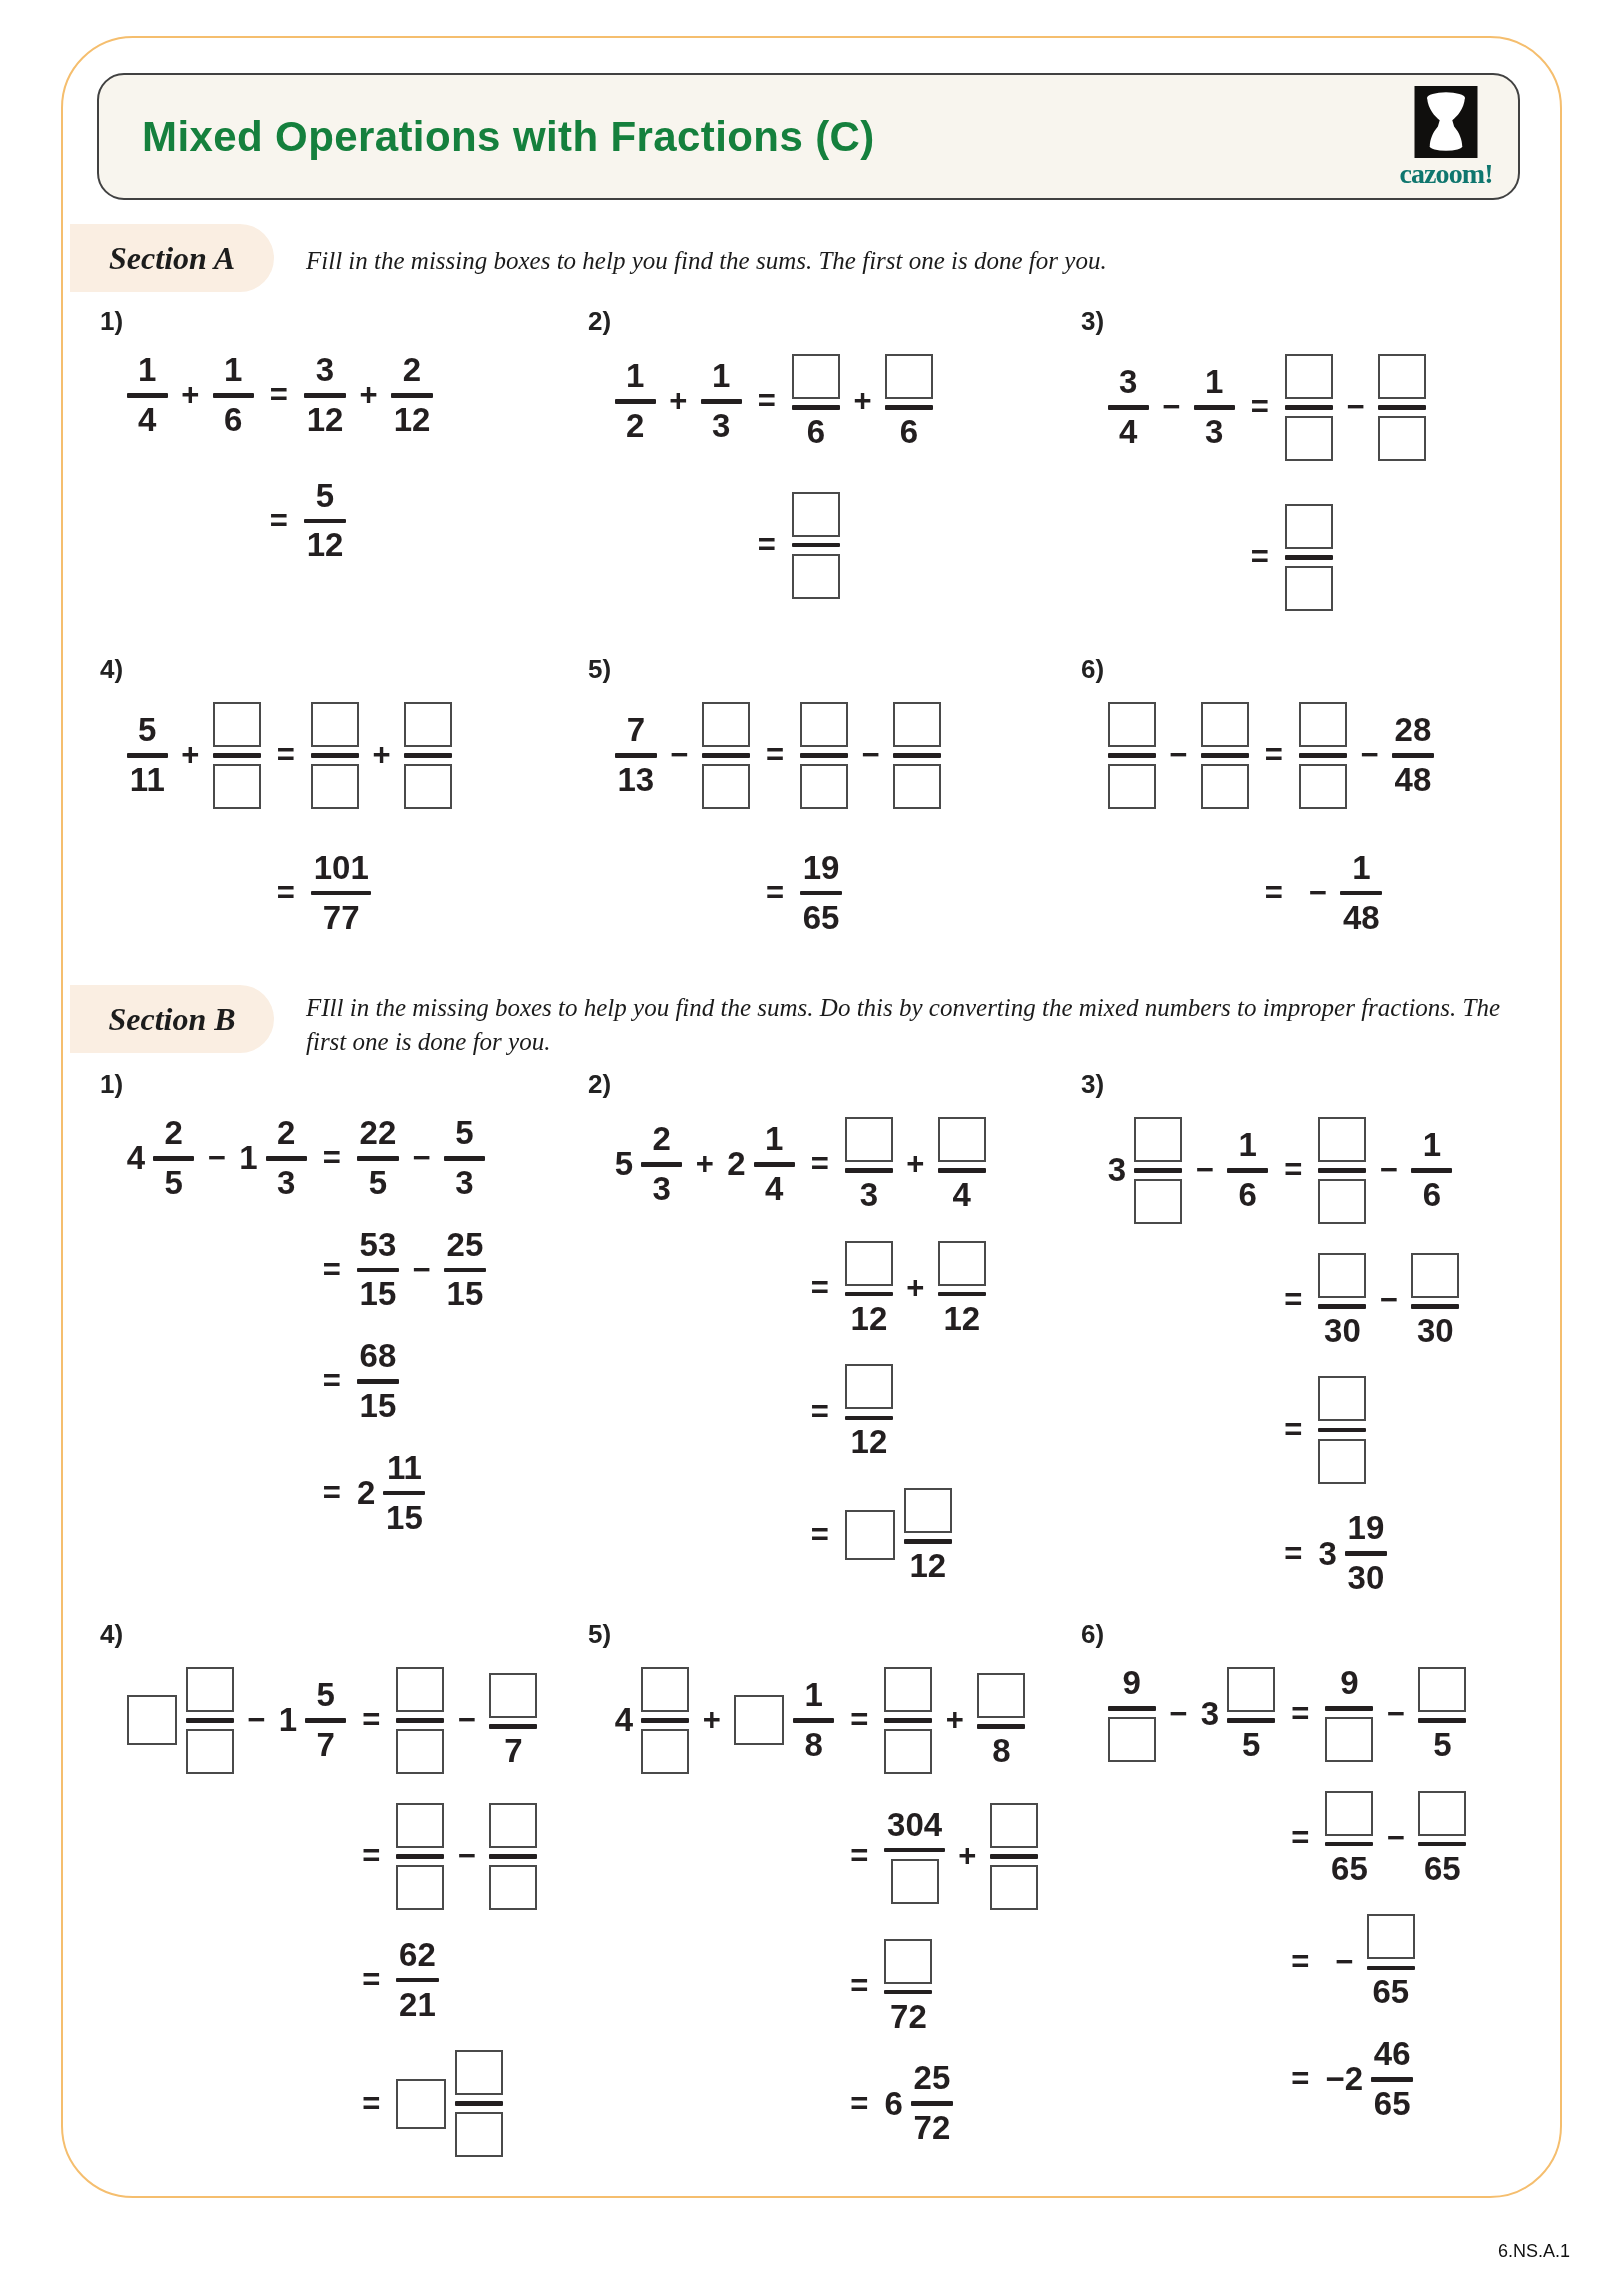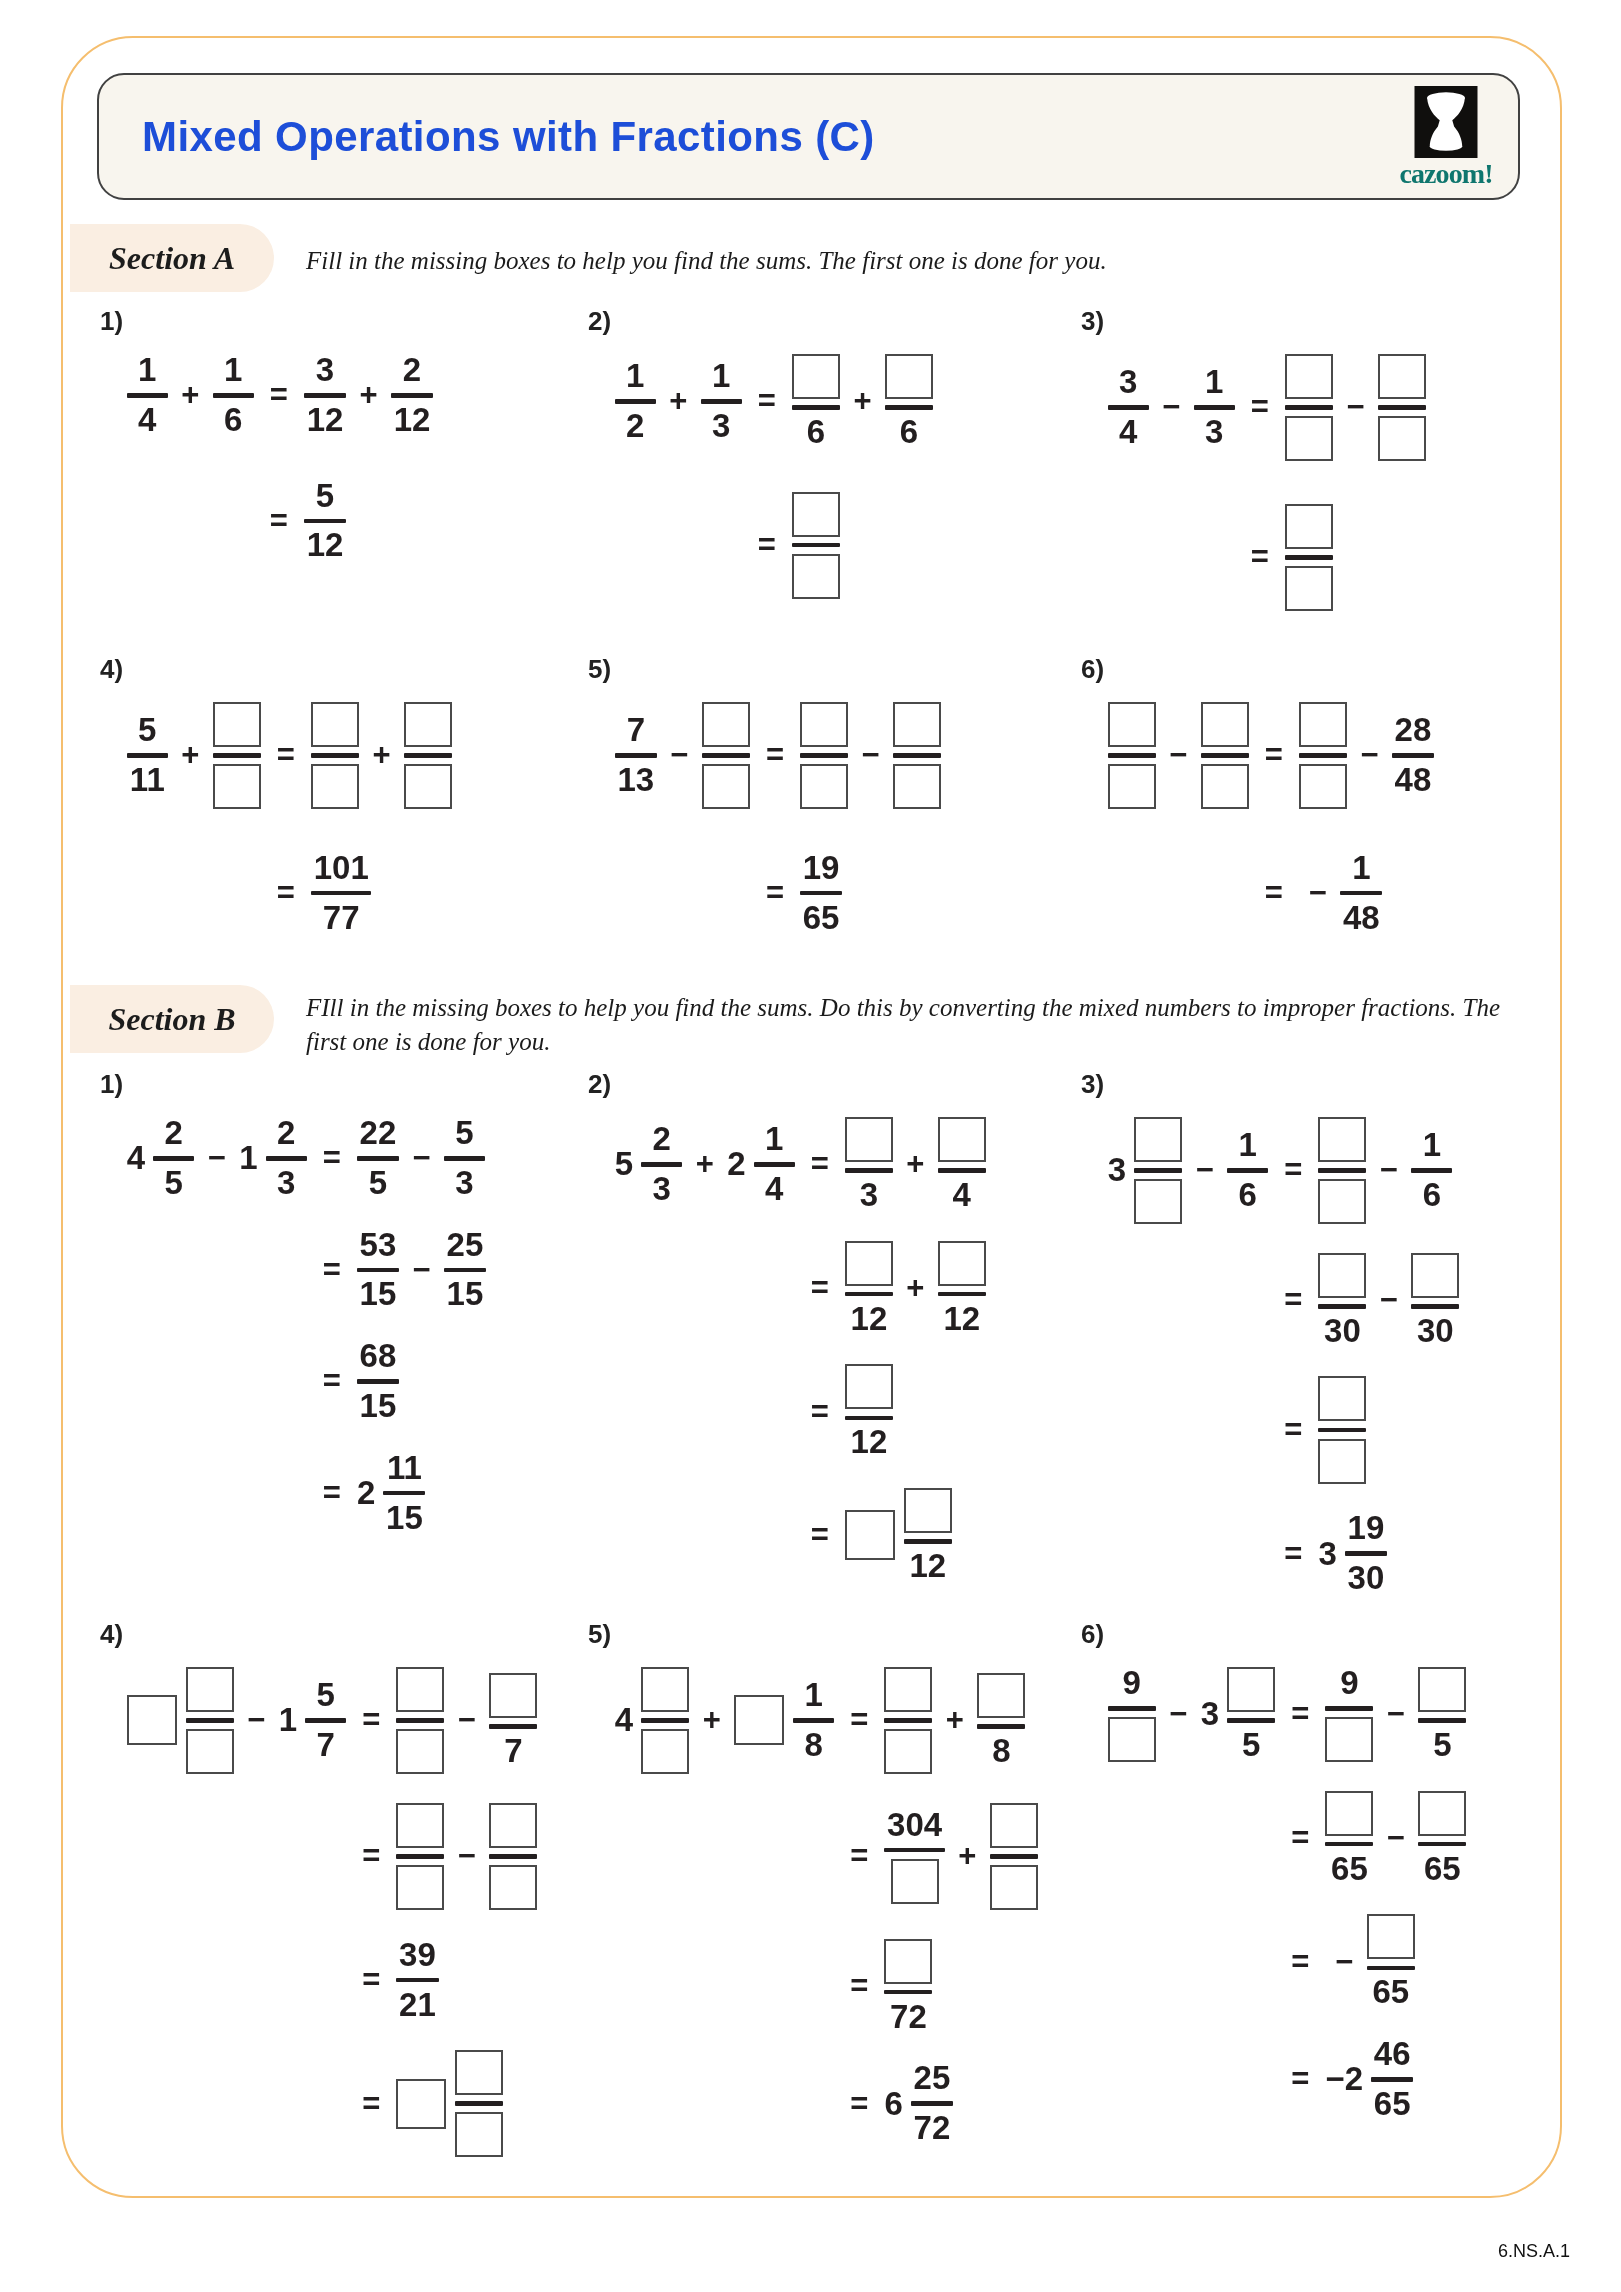--- a/index.html
+++ b/index.html
@@ -5,21 +5,21 @@
   html,body{margin:0;padding:0;background:#fff;}
   .page{position:relative;width:1622px;height:2293px;background:#ffffff;
         font-family:"Liberation Sans",sans-serif;overflow:hidden;color:#231F20;}
 
   .frame{position:absolute;left:61px;top:36px;width:1497px;height:2158px;
          border:2.7px solid #F5BE6E;border-radius:72px;}
 
   .titlebox{position:absolute;left:97px;top:73px;width:1423px;height:127px;
             background:#F8F5EE;border:2.7px solid #414141;border-radius:27px;
             box-sizing:border-box;display:flex;align-items:center;padding-left:43px;}
-  .title{font-size:42px;font-weight:900;color:#1d4ed8;letter-spacing:0.4px;}
+  .title{font-size:42px;font-weight:900;color:#15803d;letter-spacing:0.4px;}
 
   .logo{position:absolute;left:1394px;top:86px;width:104px;text-align:center;}
   .logo svg{width:64px;height:72px;display:block;margin:0 auto;}
   .logo-text{font-family:"Liberation Serif",serif;font-weight:700;font-size:28px;
              color:#0f766e;margin-top:0px;letter-spacing:-0.9px;}
 
   .section-pill{position:absolute;left:70px;width:204px;height:68px;background:#FAEEE2;
                 border-radius:0 34px 34px 0;display:flex;align-items:center;justify-content:center;}
   .section-label{font-family:"Liberation Serif",serif;font-style:italic;font-weight:700;
                  font-size:32px;color:#1c1c1c;}
@@ -637,21 +637,21 @@
               <span class="bar"></span>
               <div class="box"></div>
             </span>
           </div>
           <div class="cell lhs"></div>
           <div class="cell eqc">
             <span class="op eq">=</span>
           </div>
           <div class="cell rhs">
             <span class="frac">
-              <span class="fv">39</span>
+              <span class="fv">62</span>
               <span class="bar"></span>
               <span class="fv">21</span>
             </span>
           </div>
           <div class="cell lhs"></div>
           <div class="cell eqc">
             <span class="op eq">=</span>
           </div>
           <div class="cell rhs">
             <div class="wbox"></div>

